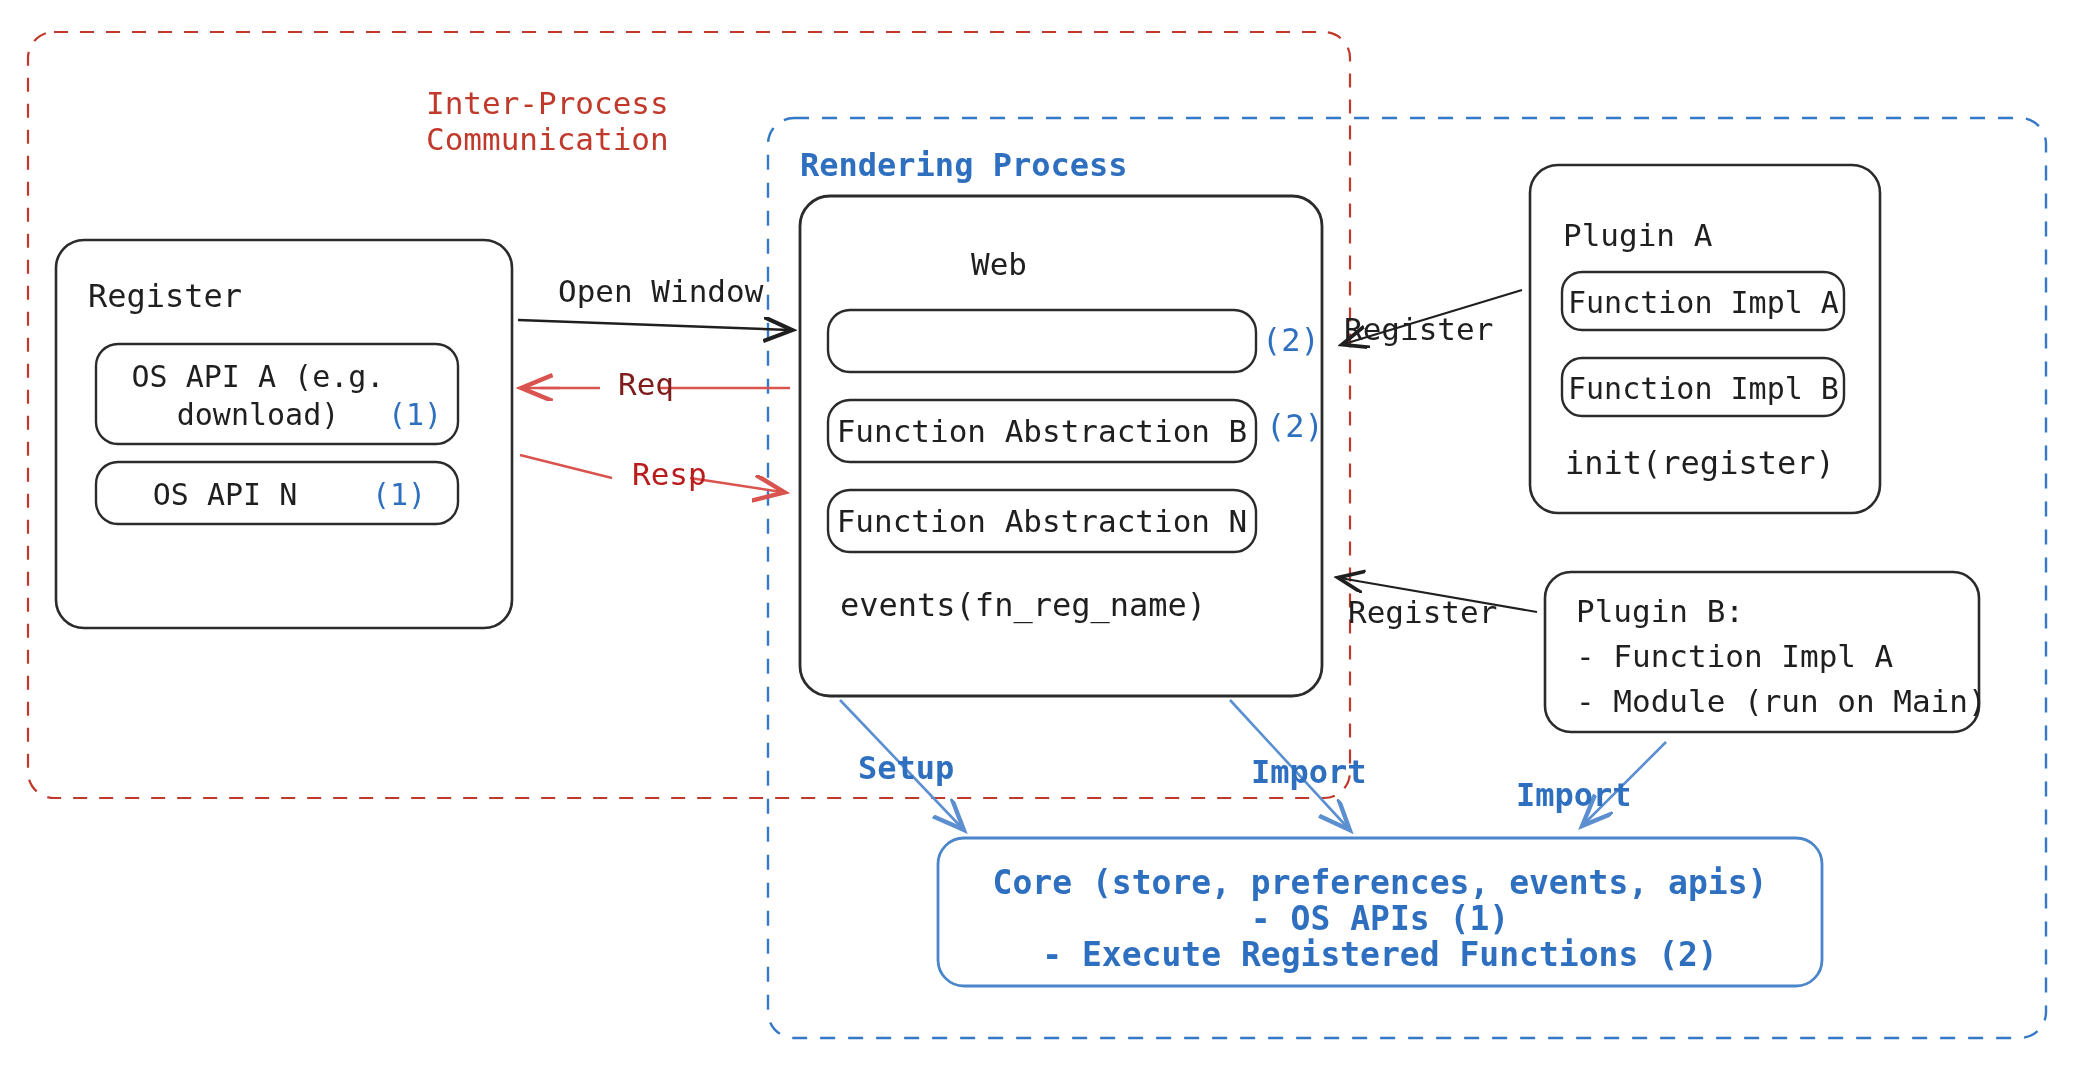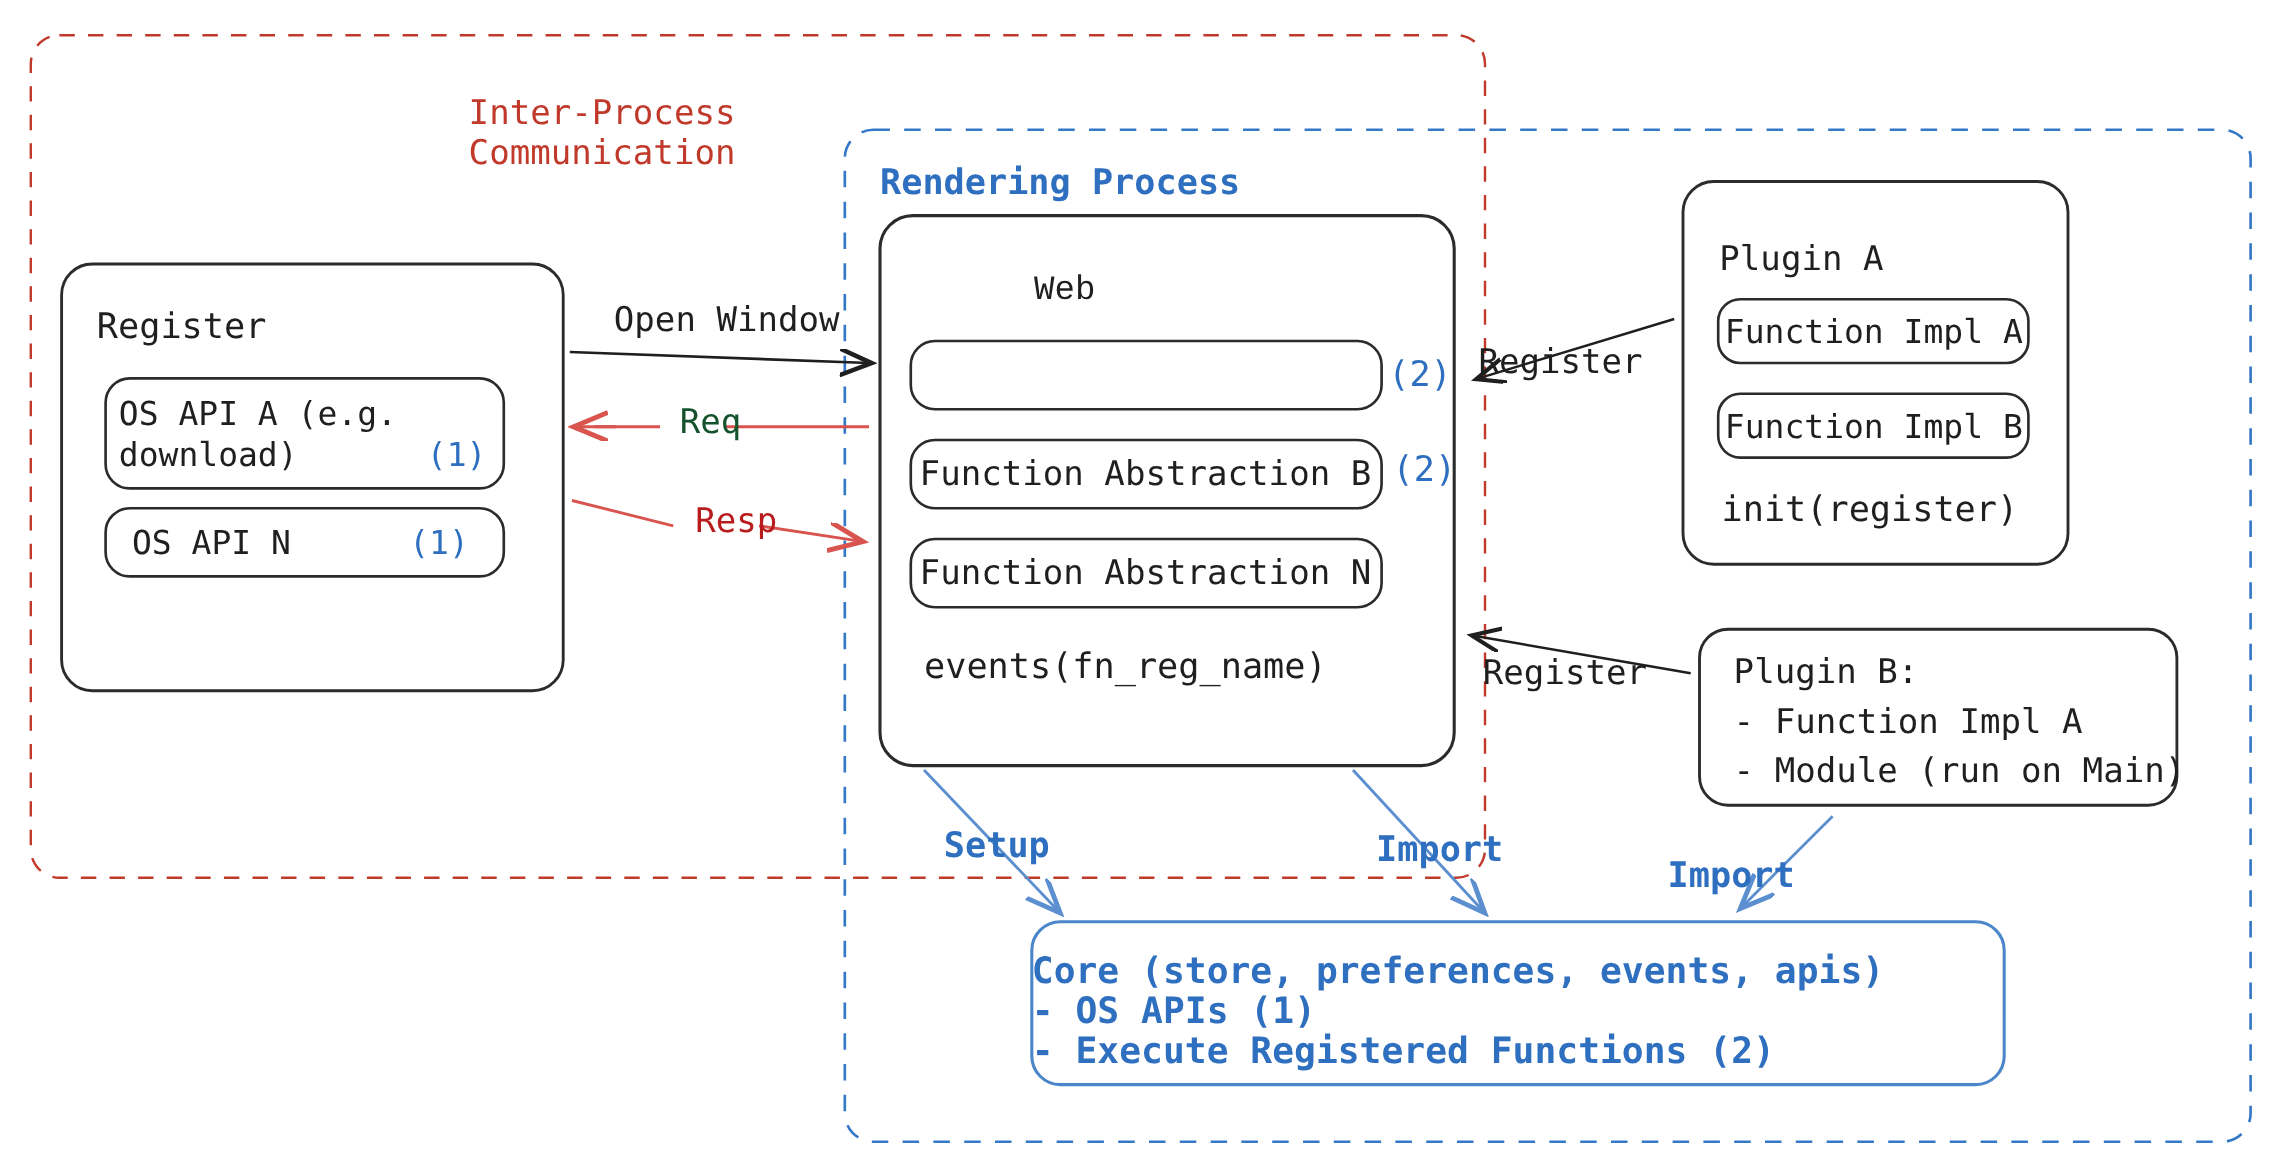--- a/index.html
+++ b/index.html
@@ -16,21 +16,21 @@
 
   .t-black{color:#1f1f1f;}
   .t-red{color:#c0392b;}
   .t-blue{color:#2f6fbf;}
   .t-coreblue{color:#2f6fbf;}
   .fs-30{font-size:30px;}
   .fs-31{font-size:31px;}
   .fs-32{font-size:32px;}
   .fs-33{font-size:33px;}
 
-  .ctr{text-align:left;}
+  .ctr{text-align:center;}
 </style>
 </head>
 <body>
 
 <div id="stage">
 
   <svg id="canvas" viewBox="0 0 2074 1066">
     <defs>
       <marker id="arw-black" markerWidth="14" markerHeight="14" refX="11" refY="5" orient="auto">
         <path d="M0,0 L12,5 L0,10" fill="none" stroke="#1f1f1f" stroke-width="1.7"></path>
@@ -91,24 +91,24 @@
   <div class="lbl mono t-black fs-32" style="left:88px;top:276px;">Register</div>
 
   <div class="lbl mono t-black fs-30 ctr" style="left:108px;top:396px;width:300px;">download)</div>
   <div class="lbl mono t-black fs-30 ctr" style="left:108px;top:358px;width:300px;">OS API A (e.g.</div>
   <div class="lbl mono t-blue fs-30" style="left:388px;top:396px;">(1)</div>
 
   <div class="lbl mono t-black fs-30 ctr" style="left:120px;top:476px;width:210px;">OS API N</div>
   <div class="lbl mono t-blue fs-30" style="left:372px;top:476px;">(1)</div>
 
   <div class="lbl mono t-black fs-31" style="left:558px;top:272px;">Open Window</div>
-  <div class="lbl mono fs-31" style="left:618px;top:365px;color:#14532d;">Req</div>
+  <div class="lbl mono fs-31" style="left:618px;top:365px;color:#7f1d1d;">Req</div>
   <div class="lbl mono fs-31" style="left:632px;top:455px;color:#b91c1c;">Resp</div>
 
-  <div class="lbl mono t-black fs-31" style="left:940px;top:245px;font-family:Liberation Mono, monospace;">Web</div>
+  <div class="lbl mono t-black fs-31" style="left:971px;top:245px;">Web</div>
 
   <div class="lbl mono t-blue fs-32" style="left:1262px;top:320px;">(2)</div>
 
   <div class="lbl mono t-black fs-31 ctr" style="left:836px;top:412px;width:412px;">Function Abstraction B</div>
   <div class="lbl mono t-blue fs-32" style="left:1266px;top:406px;">(2)</div>
 
   <div class="lbl mono t-black fs-31 ctr" style="left:836px;top:502px;width:412px;">Function Abstraction N</div>
 
   <div class="lbl mono t-black fs-32" style="left:840px;top:585px;">events(fn_reg_name)</div>
 

